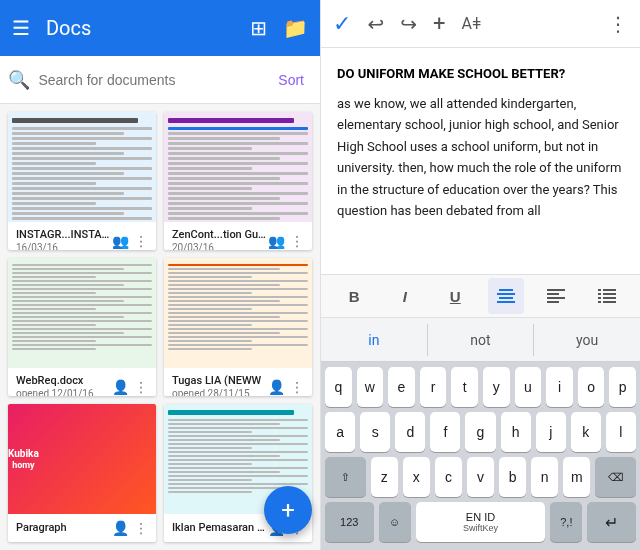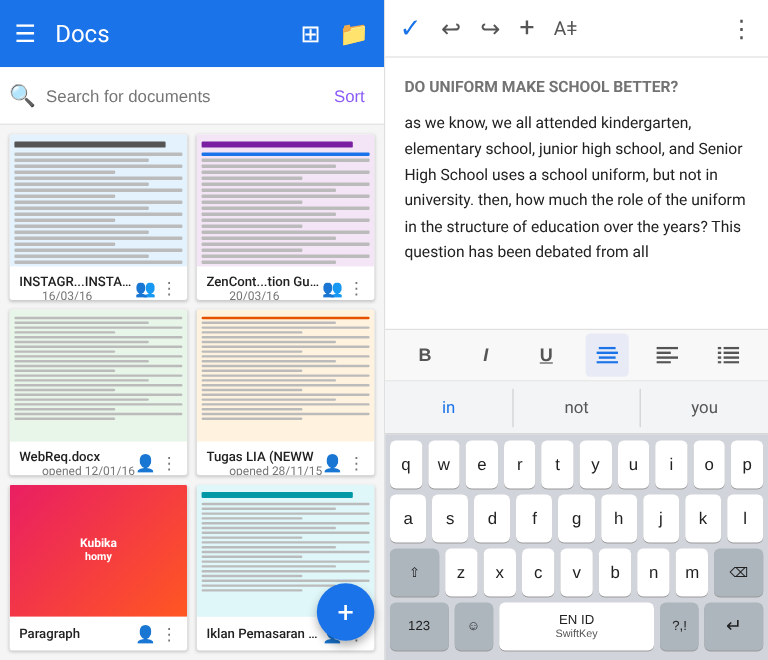--- a/index.html
+++ b/index.html
@@ -115,21 +115,21 @@
     }
     .doc-name-area { flex: 1; min-width: 0; }
     .doc-name {
       font-size: 11px;
       color: #212121;
       font-weight: 500;
       white-space: nowrap;
       overflow: hidden;
       text-overflow: ellipsis;
     }
-    .doc-date { font-size: 10px; color: #757575; margin-top: 1px; margin-left: 19px; }
+    .doc-date { font-size: 10px; color: #757575; margin-top: 1px; }
     .doc-meta { display: flex; align-items: center; gap: 4px; }
     .people-icon { color: #757575; font-size: 14px; }
     .more-icon { color: #757575; font-size: 14px; cursor: pointer; }
 
     .fab {
       position: absolute;
       bottom: 16px;
       right: 16px;
       width: 48px;
       height: 48px;
@@ -178,21 +178,21 @@
       overflow-y: auto;
       padding: 16px;
       font-size: 13px;
       color: #212121;
       line-height: 1.6;
     }
     .doc-title {
       font-weight: 700;
       font-size: 13px;
       margin-bottom: 8px;
-      color: #737373;
+      color: #000000;
     }
     .doc-subtitle {
       font-size: 13px;
       margin-bottom: 8px;
       color: #212121;
     }
     .doc-body { font-size: 13px; color: #212121; line-height: 1.65; }
 
     
     .format-toolbar {
@@ -466,21 +466,21 @@
         </div>
         <div class="doc-meta">
           <span class="people-icon">👤</span>
           <span class="more-icon">⋮</span>
         </div>
       </div>
     </div>
 
     <div class="doc-card">
       <div class="doc-thumb kubika" style="padding:0;align-items:center;justify-content:center;">
-        <div style="width:100%;height:100%;background:linear-gradient(135deg,#e91e63 0%,#ff5722 100%);display:flex;align-items:center;justify-content:center;">
+        <div style="width:100%;height:100%;background:linear-gradient(135deg,#e91e63 0%,#ff5722 100%);display:flex;align-items:center;justify-content:flex-start;">
           <div style="color:white;font-size:18px;font-weight:700;text-align:center;line-height:1.2;">
             <div style="font-size:10px;">Kubika</div>
             <div style="font-size:9px;">homy</div>
           </div>
         </div>
       </div>
       <div class="doc-info">
         <div class="doc-name-area">
           <div class="doc-name">Paragraph</div>
           <div class="doc-date"></div>

